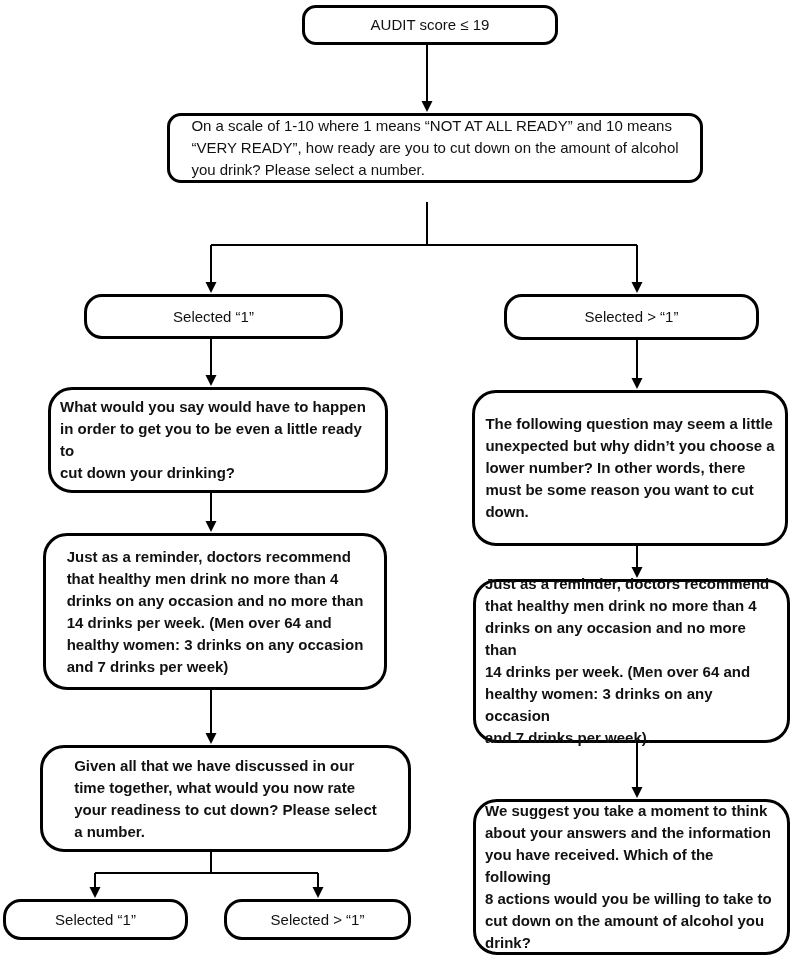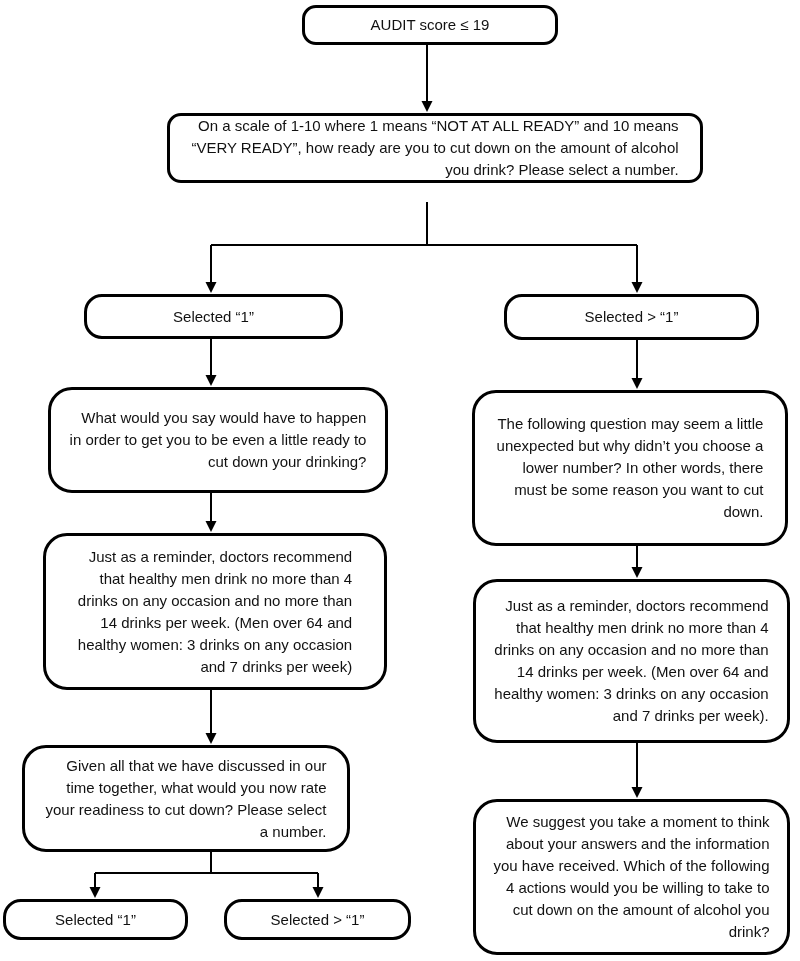--- a/index.html
+++ b/index.html
@@ -18,29 +18,29 @@
     overflow:hidden;
   }
   .node{
     position:absolute;
     box-sizing:border-box;
     background:var(--fill);
     border:3px solid var(--border);
     display:flex;
     align-items:center;
     justify-content:center;
-    text-align:right;
+    text-align:left;
     white-space:pre-line;
     font-size:15px;
     line-height:22px;
     padding:4px 9px;
   }
   .r-sm{border-radius:18px;}
   .r-md{border-radius:14px;}
-  .r-lg{border-radius:24px;}
+  .r-lg{border-radius:24px;font-weight:bold;}
   .connectors{
     position:absolute;
     left:0;top:0;
     pointer-events:none;
   }
   .connectors path{stroke:var(--border);stroke-width:2;fill:none;}
   .connectors polygon{fill:var(--border);stroke:none;}
 </style>
 </head>
 <body>
@@ -121,29 +121,29 @@
 healthy women: 3 drinks on any occasion
 and 7 drinks per week)</div>
 
   <div class="node r-lg" style="left:473px;top:579px;width:317px;height:164px;">Just as a reminder, doctors recommend
 that healthy men drink no more than 4
 drinks on any occasion and no more than
 14 drinks per week. (Men over 64 and
 healthy women: 3 drinks on any occasion
 and 7 drinks per week).</div>
 
-  <div class="node r-lg" style="left:22px;top:745px;width:328px;height:107px;">Given all that we have discussed in our
+  <div class="node r-lg" style="left:40px;top:745px;width:371px;height:107px;">Given all that we have discussed in our
 time together, what would you now rate
 your readiness to cut down? Please select
 a number.</div>
 
   <div class="node r-lg" style="left:473px;top:799px;width:317px;height:156px;">We suggest you take a moment to think
 about your answers and the information
 you have received. Which of the following
-4 actions would you be willing to take to
+8 actions would you be willing to take to
 cut down on the amount of alcohol you
 drink?</div>
 
   <div class="node r-sm" style="left:3px;top:899px;width:185px;height:41px;">Selected “1”</div>
 
   <div class="node r-sm" style="left:224px;top:899px;width:187px;height:41px;">Selected &gt; “1”</div>
 
 </div>
 
 </body></html>

